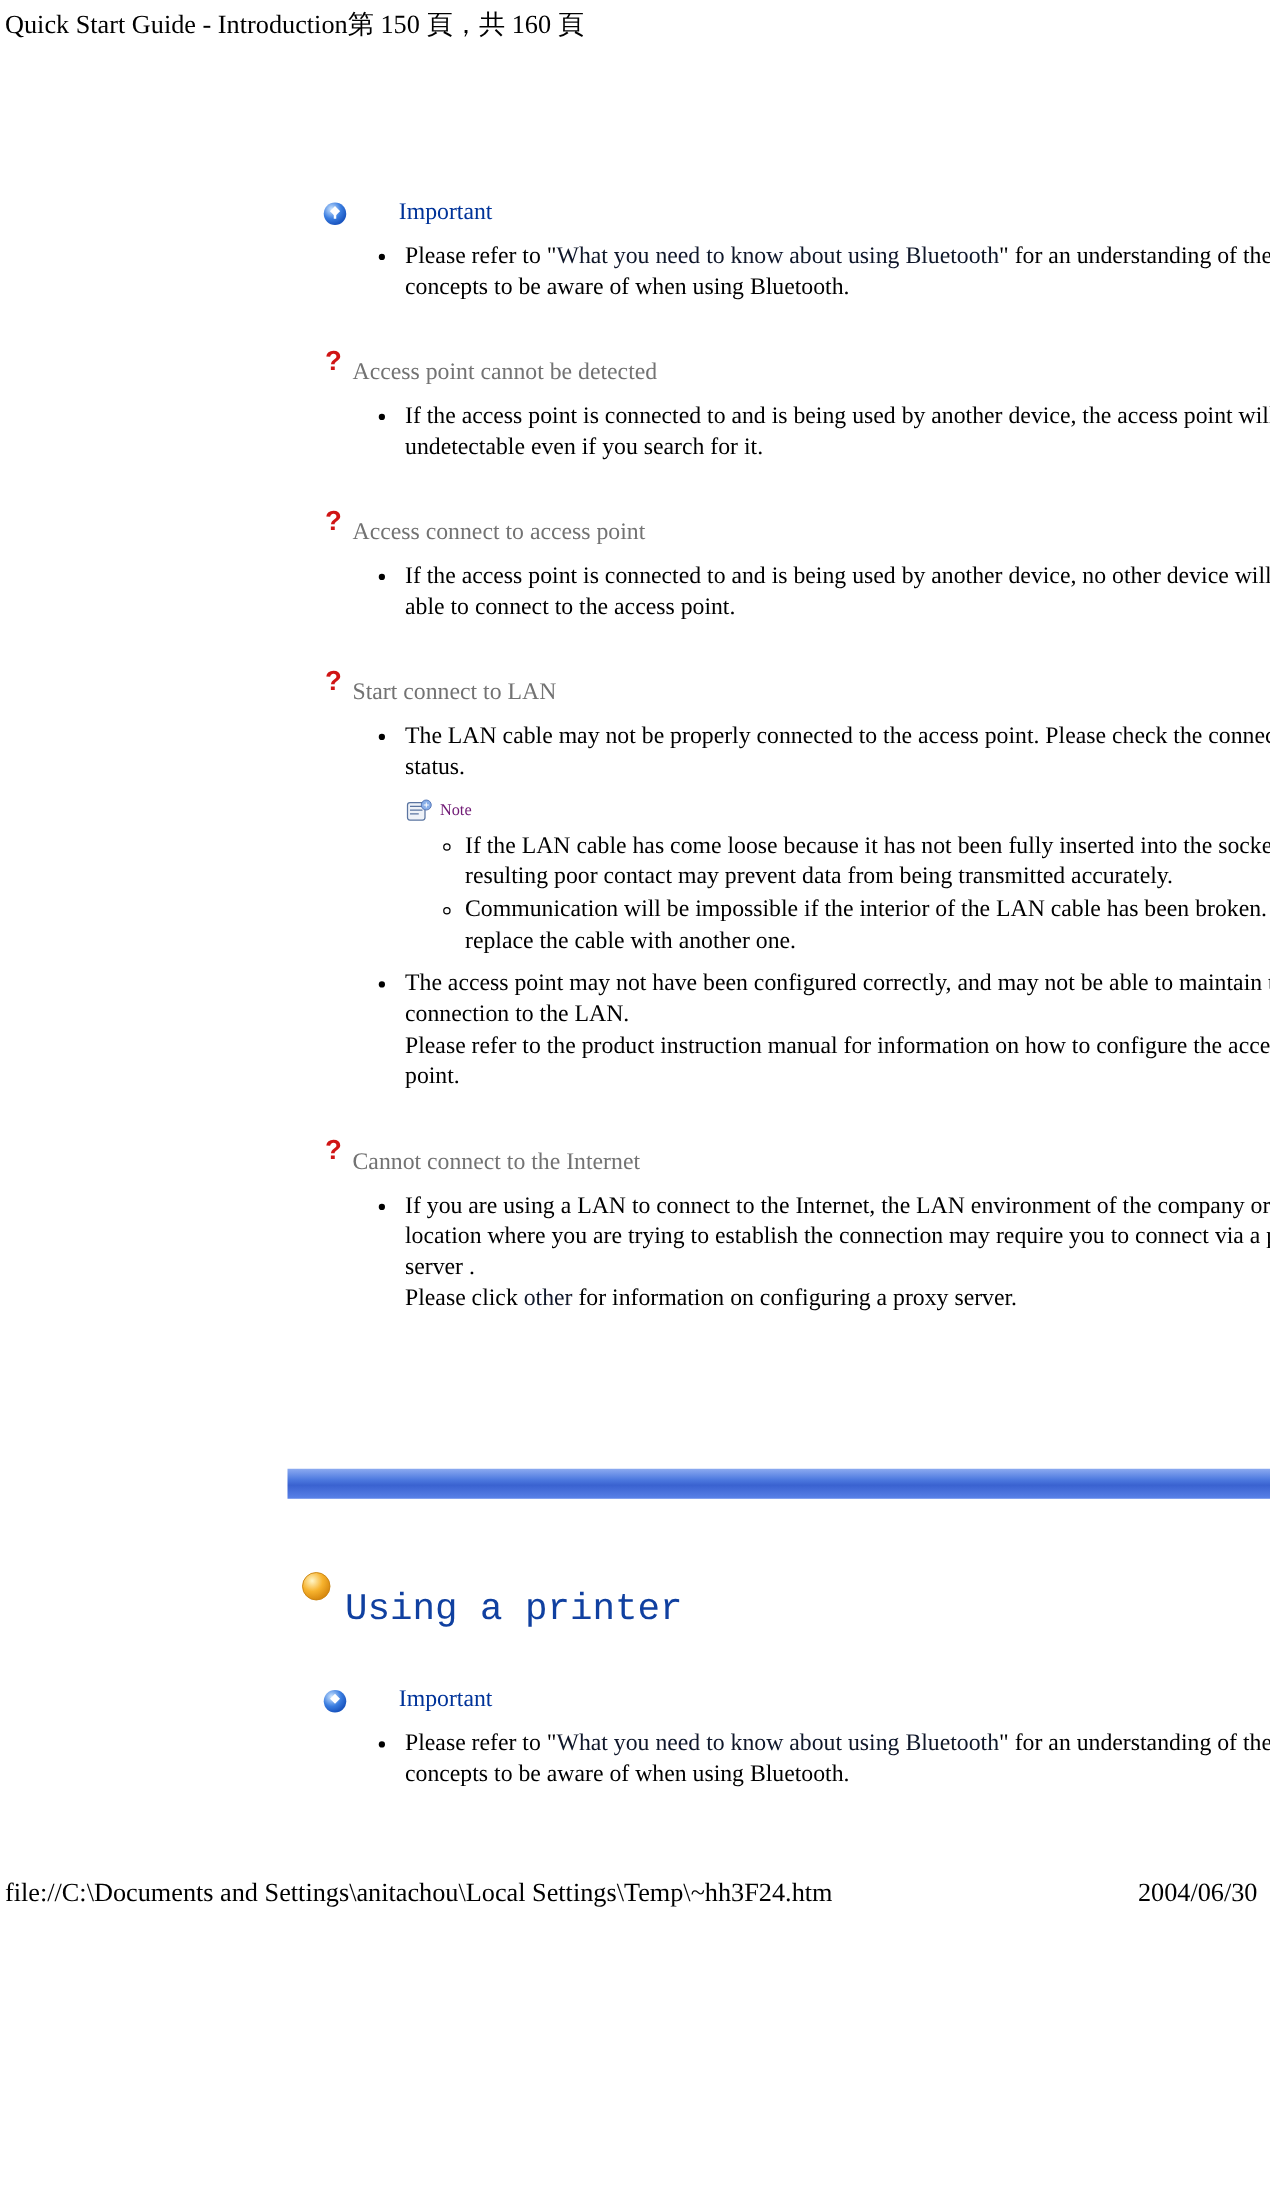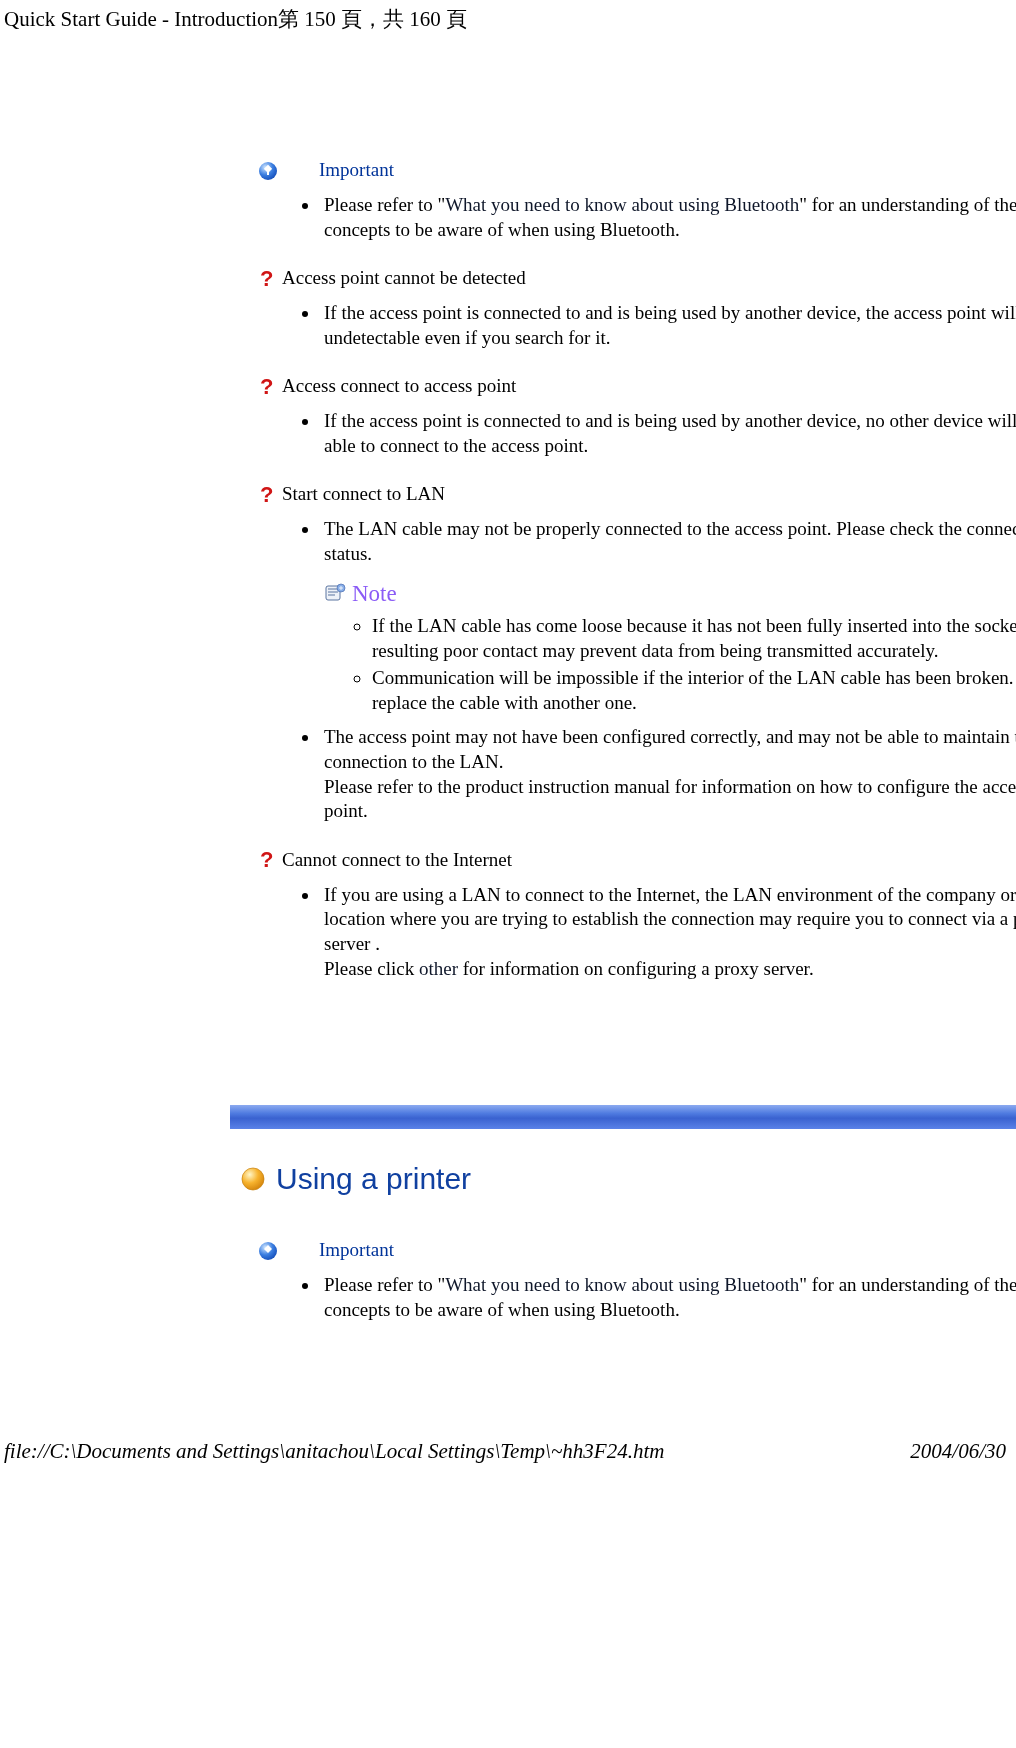--- a/index.html
+++ b/index.html
@@ -35,53 +35,53 @@
     position: relative;
     flex: 0 0 18px;
   }
   .icon-qmark svg { width: 18px; height: 22px; }
   .icon-important { width: 20px; height: 20px; flex: 0 0 20px; }
   .icon-important svg { width: 20px; height: 20px; }
   .icon-note { width: 22px; height: 20px; flex: 0 0 22px; }
   .icon-note svg { width: 22px; height: 20px; }
   .icon-orb { width: 26px; height: 26px; flex: 0 0 26px; }
   .icon-orb svg { width: 26px; height: 26px; }
-  .heading-text { color: #000000; font-size: 19px; }
+  .heading-text { color: #737373; font-size: 19px; margin-top: 20px; }
   .important-text { color: #003399; font-size: 19px; margin-left: 35px; }
   .note-row { display: flex; align-items: center; gap: 6px; margin: 12px 0 6px 0; }
-  .note-text { color: #8b5cf6; font-size: 23px; }
+  .note-text { color: #701a75; font-size: 13px; }
   ul.bullets { margin: 10px 0 24px 0; padding-left: 90px; }
   ul.bullets > li { list-style: disc; margin-bottom: 4px; padding-left: 4px; }
   ul.subbullets { margin: 6px 0 10px 0; padding-left: 48px; }
   ul.subbullets > li { list-style: circle; margin-bottom: 2px; }
   .divider-bar {
     height: 24px;
     margin: 40px 0 30px 0;
     background: linear-gradient(to bottom, #8caaf0 0%, #4f7be0 35%, #3a62d0 55%, #5a82e8 100%);
   }
   .section-title-row {
     display: flex;
     align-items: center;
     gap: 10px;
     margin-left: 10px;
     margin-bottom: 40px;
   }
   .section-title-text {
     color: #1040a0;
     font-size: 30px;
-    font-family: Liberation Sans, sans-serif;
+    font-family: Liberation Mono, monospace;
+    margin-top: 40px;
   }
   .footer {
     display: flex;
     justify-content: space-between;
     padding: 0 10px 14px 4px;
     font-size: 21px;
     font-family: "Times New Roman", Times, serif;
-    margin-top: 116px;
-    font-style: italic;
+    margin-top: 68px;
   }
   a.link { color: #0f172a; text-decoration: none; }
   .pad-li-content { display: block; }
 </style>
 </head>
 <body>
 
 <div class="top-bar">
   <span>Quick Start Guide - Introduction</span>
   <span>第 150 頁，共 160 頁</span>

